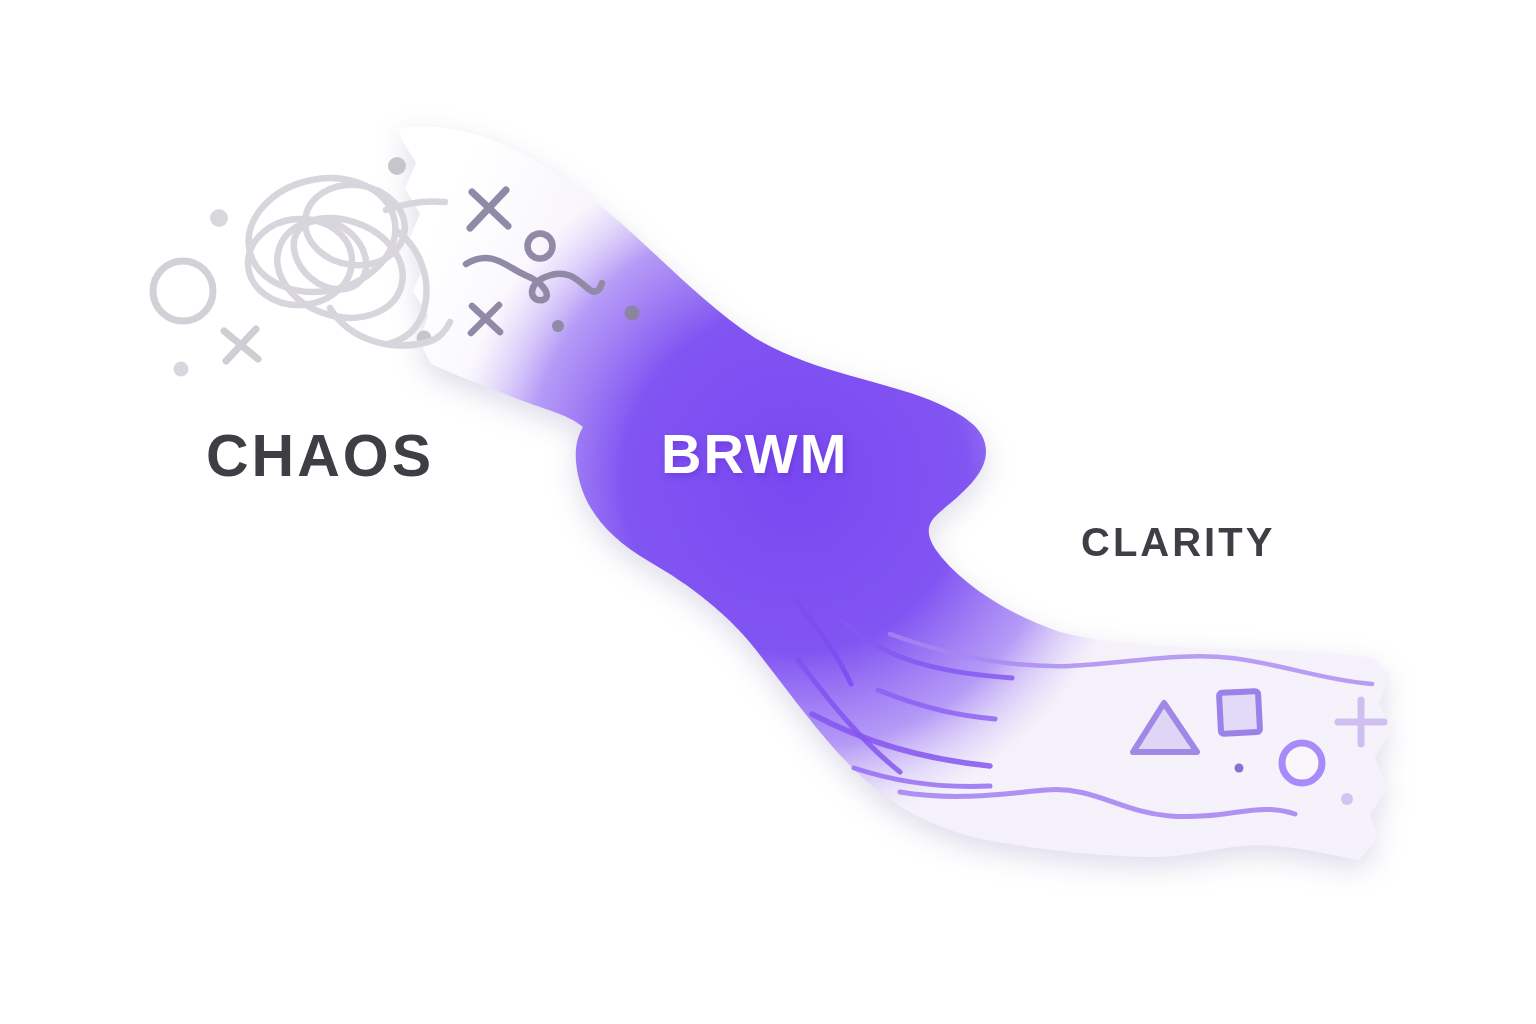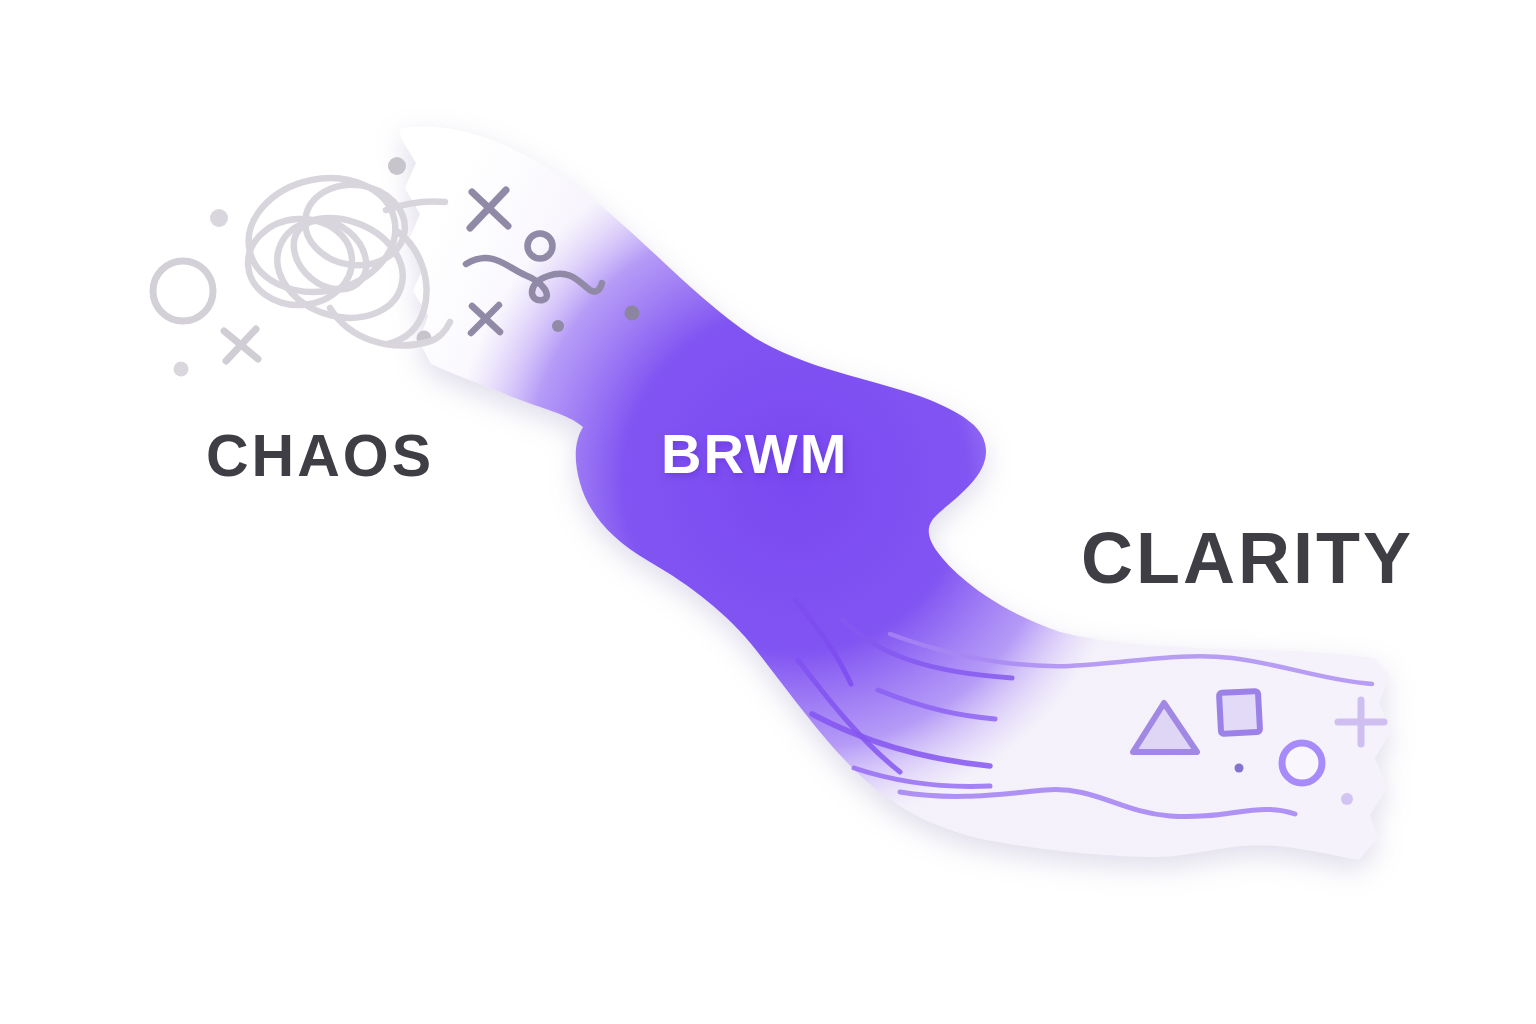--- a/index.html
+++ b/index.html
@@ -22,21 +22,21 @@
     color: var(--label-text, #3f3e45);
     user-select: none;
     white-space: nowrap;
   }
   .label-chaos   { left: 206px;  top: 427px; font-size: 59px; }
   .label-brwm    {
     left: 661px;  top: 426px; font-size: 56px; letter-spacing: 2px;
     color: var(--brwm-text, #ffffff);
     text-shadow: 2px 3px 6px rgba(96, 50, 208, 0.55);
   }
-  .label-clarity { left: 1081px; top: 522px; font-size: 72px; }
+  .label-clarity { left: 1081px; top: 522px; font-size: 40px; }
 </style>
 </head>
 <body>
 
 <div id="stage">
 
   <svg id="art" viewBox="0 0 1536 1024" xmlns="http://www.w3.org/2000/svg">
     <defs>
       <linearGradient id="baseGrad" x1="400" y1="300" x2="1390" y2="760" gradientUnits="userSpaceOnUse">
         <stop offset="0" stop-color="#ffffff"></stop>

